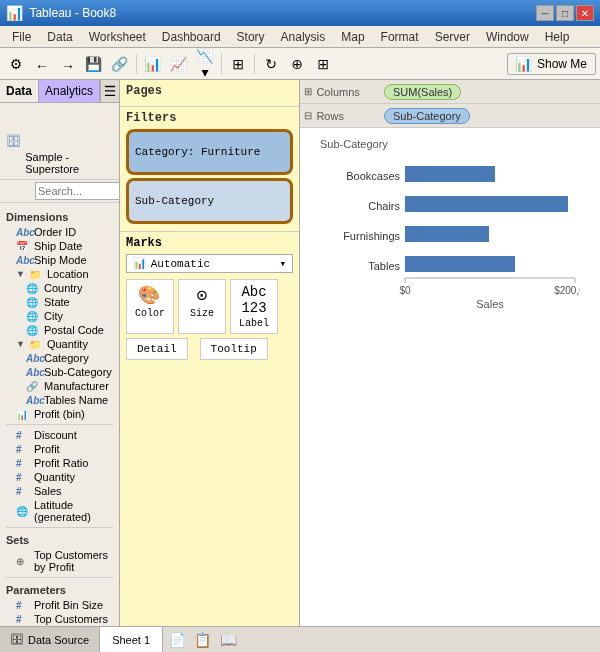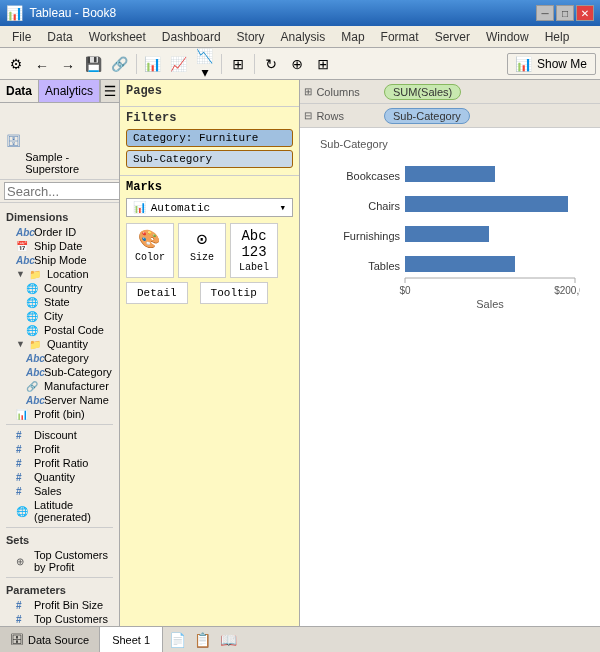--- a/index.html
+++ b/index.html
@@ -102,22 +102,22 @@
       border-bottom: 1px solid #ccc; font-size: 11px;
     }
     .db-icon { color: #4a7ab5; font-size: 12px; }
 
     
     .search-bar {
       display: flex; align-items: center; padding: 2px 4px;
       border-bottom: 1px solid #ccc; gap: 2px;
     }
     .search-input {
-      flex: 1; height: 18px; font-size: 13px; border: 1px solid #aaa;
-      padding: 0 2px; background: white;
+      flex: 1; height: 18px; font-size: 11px; border: 1px solid #aaa;
+      padding: 0 2px; background: white; margin-left: 31px;
     }
 
     
     .fields-container {
       overflow-y: auto; flex: 1; padding: 2px 0;
     }
     .section-header {
       font-weight: bold; font-size: 11px; padding: 2px 6px;
       color: #333; margin-top: 4px;
     }
@@ -166,22 +166,22 @@
       overflow: hidden;
       font-family: Liberation Mono, monospace;
     }
     .panel-section {
       border-bottom: 1px solid #ccc; padding: 4px 6px;
     }
     .panel-section-title {
       font-size: 12px; font-weight: bold; color: #333; margin-bottom: 4px;
     }
     .filter-chip {
-      background: #c8d8e8; border: 1px solid #a16207;
-      border-radius: 3px; padding: 2px 6px;
+      background: #c8d8e8; border: 3px solid #a16207;
+      border-radius: 8px; padding: 14px 6px;
       font-size: 11px; margin-bottom: 3px;
       cursor: pointer; display: block;
     }
     .filter-chip.blue { background: #a0c0e0; }
 
     
     .marks-panel { padding: 4px 6px; }
     .marks-title { font-weight: bold; font-size: 12px; margin-bottom: 4px; }
     .marks-dropdown {
       display: flex; align-items: center; justify-content: space-between;
@@ -357,21 +357,21 @@
       <div class="field-item indent2">
         <span class="field-icon icon-abc">Abc</span>
         <span>Sub-Category</span>
       </div>
       <div class="field-item indent2">
         <span class="field-icon" style="font-size:10px;">🔗</span>
         <span>Manufacturer</span>
       </div>
       <div class="field-item indent2">
         <span class="field-icon icon-abc">Abc</span>
-        <span>Server Name</span>
+        <span>Tables Name</span>
       </div>
       <div class="field-item indent">
         <span class="field-icon icon-bar">📊</span>
         <span>Profit (bin)</span>
       </div>
 
       <div class="section-divider"></div>
 
       <div class="field-item indent">
         <span class="field-icon icon-hash">#</span>

